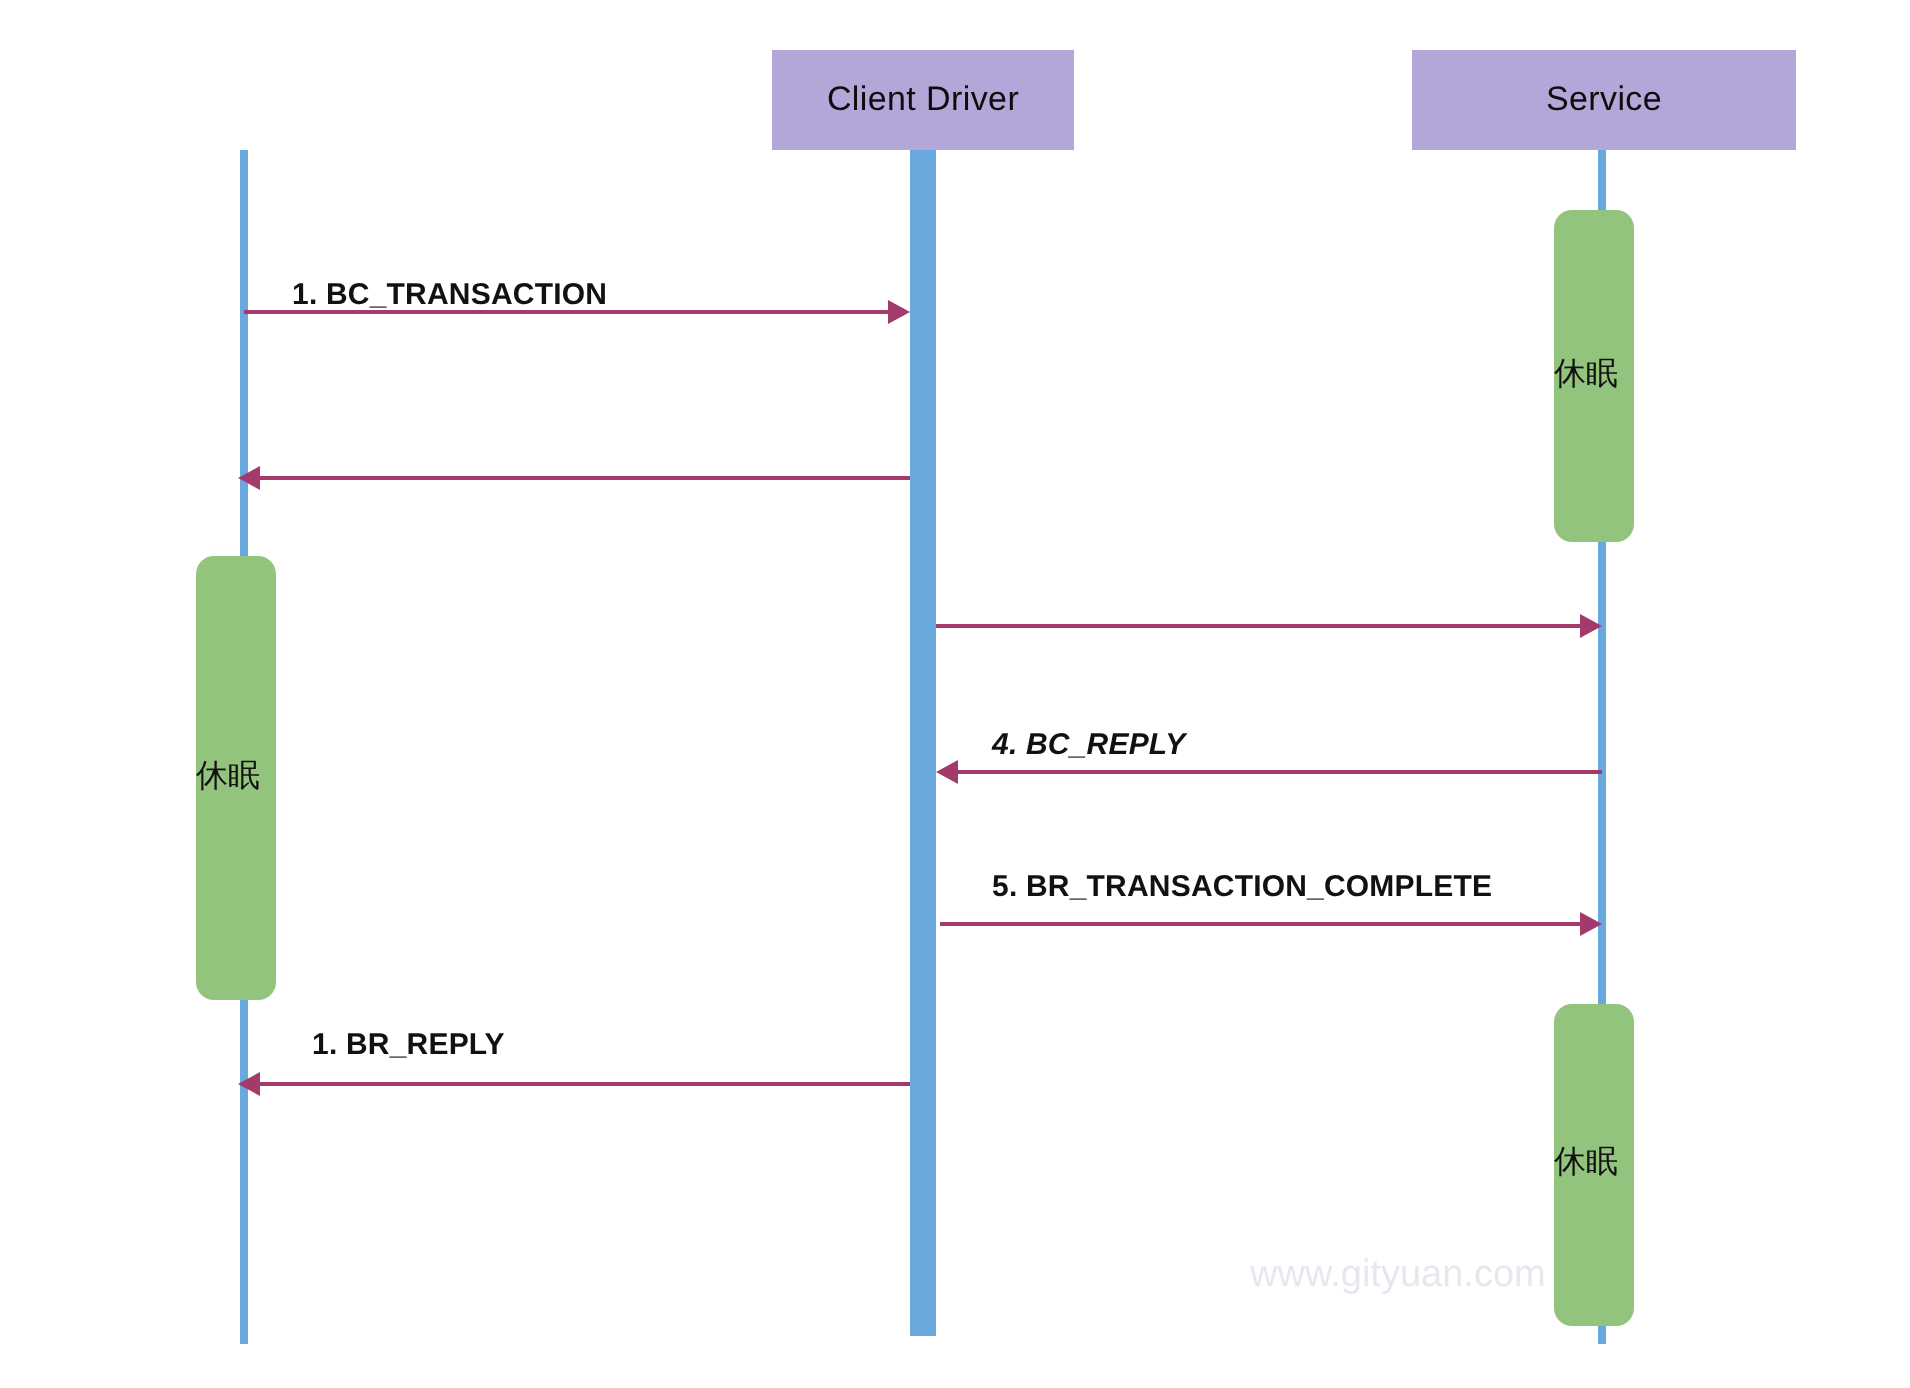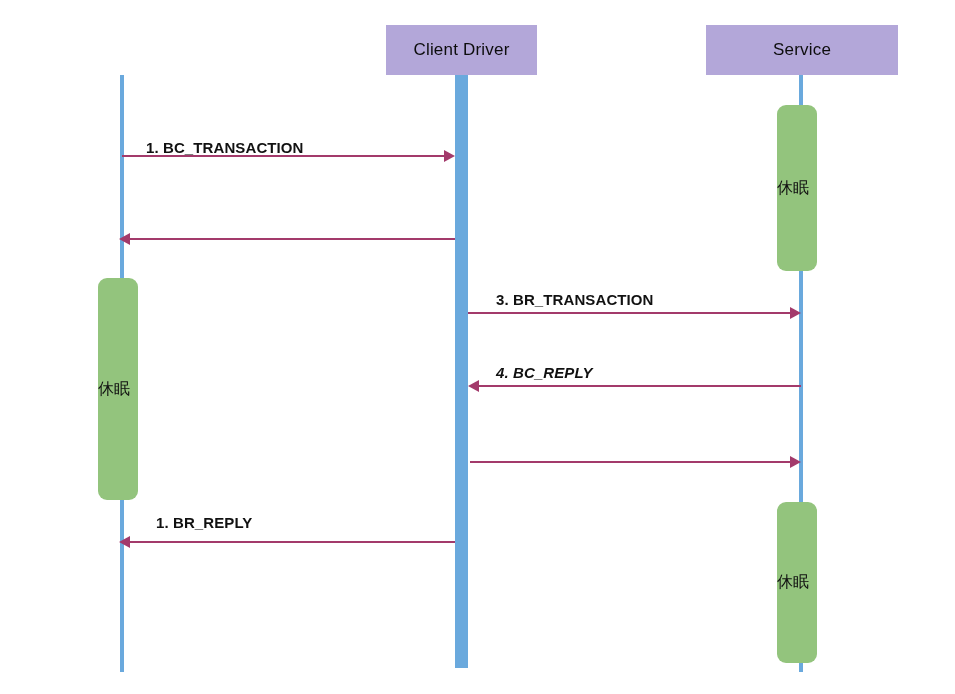--- a/index.html
+++ b/index.html
@@ -95,29 +95,30 @@
     <span>Service</span>
   </div>
 
   <div class="msg-label" style="left:146px;top:139px;">1. BC_TRANSACTION</div>
   <div class="msg-line" style="left:122px;top:155px;width:325px;"></div>
   <div class="arrowhead right" style="left:444px;top:150px;"></div>
 
   <div class="msg-line" style="left:130px;top:238px;width:325px;"></div>
   <div class="arrowhead left" style="left:119px;top:233px;"></div>
 
-  <div class="msg-label" style="left:496px;top:291px;">3. BR_TRANSACTION</div>
   <div class="msg-line" style="left:468px;top:312px;width:324px;"></div>
   <div class="arrowhead right" style="left:790px;top:307px;"></div>
 
   <div class="msg-label" style="left:496px;top:364px;font-style:italic;">4. BC_REPLY</div>
   <div class="msg-line" style="left:479px;top:385px;width:322px;"></div>
   <div class="arrowhead left" style="left:468px;top:380px;"></div>
 
+  <div class="msg-label" style="left:496px;top:435px;">5. BR_TRANSACTION_COMPLETE</div>
   <div class="msg-line" style="left:470px;top:461px;width:322px;"></div>
   <div class="arrowhead right" style="left:790px;top:456px;"></div>
 
   <div class="msg-label" style="left:156px;top:514px;">1. BR_REPLY</div>
   <div class="msg-line" style="left:130px;top:541px;width:325px;"></div>
   <div class="arrowhead left" style="left:119px;top:536px;"></div>
 
+  <div class="watermark" style="left:625px;top:627px;">www.gityuan.com</div>
 
 </div>
 
 </body></html>

